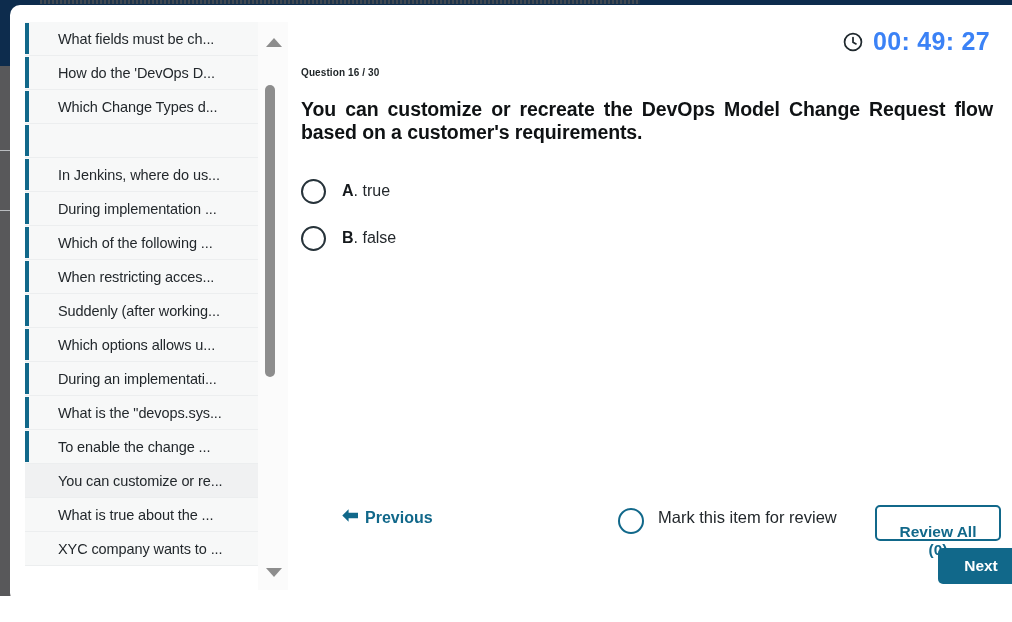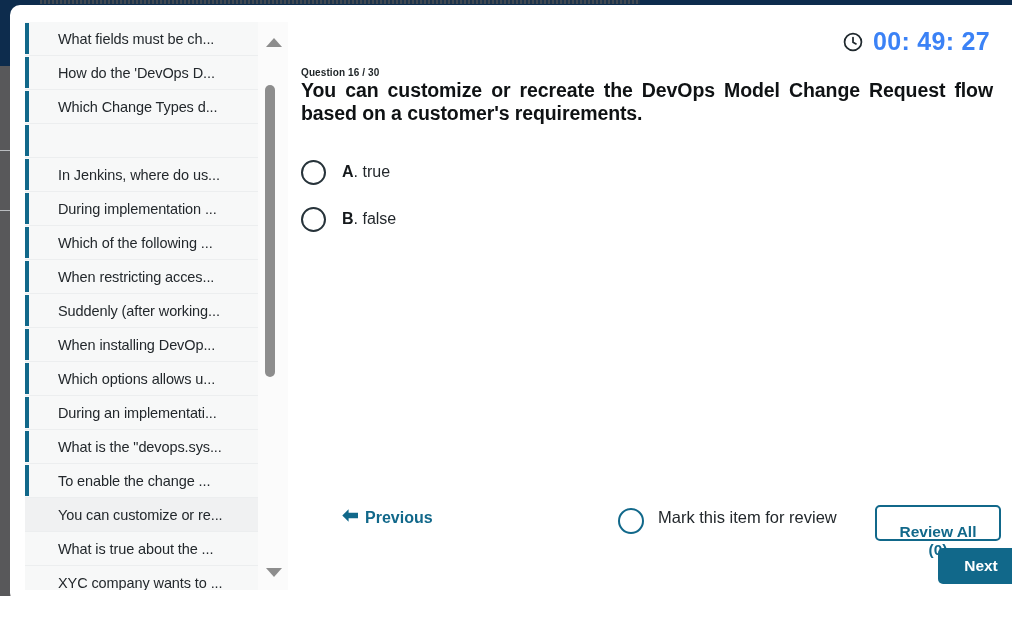--- a/index.html
+++ b/index.html
@@ -182,21 +182,21 @@
     top: 62px;
     width: 692px;
   }
   .q-counter {
     font-size: 10px;
     font-weight: bold;
     color: #1d2326;
     letter-spacing: .1px;
   }
   .q-title {
-    margin-top: 1px;
+    margin-top: 20px;
     font-size: 19.5px;
     font-weight: bold;
     line-height: 1.17;
     color: #0f1214;
     text-align: justify;
     letter-spacing: -.1px;
   }
   .answers {
     margin-top: 24px;
   }
@@ -350,24 +350,20 @@
           <div class="q-item">
             <span class="bar"></span>
             <span class="q-label">When restricting acces...</span>
           </div>
           <div class="q-item">
             <span class="bar"></span>
             <span class="q-label">Suddenly (after working...</span>
           </div>
           <div class="q-item">
             <span class="bar"></span>
-            <span class="q-label">When installing DevOp...</span>
-          </div>
-          <div class="q-item">
-            <span class="bar"></span>
             <span class="q-label">Which options allows u...</span>
           </div>
           <div class="q-item">
             <span class="bar"></span>
             <span class="q-label">During an implementati...</span>
           </div>
           <div class="q-item">
             <span class="bar"></span>
             <span class="q-label">What is the "devops.sys...</span>
           </div>

